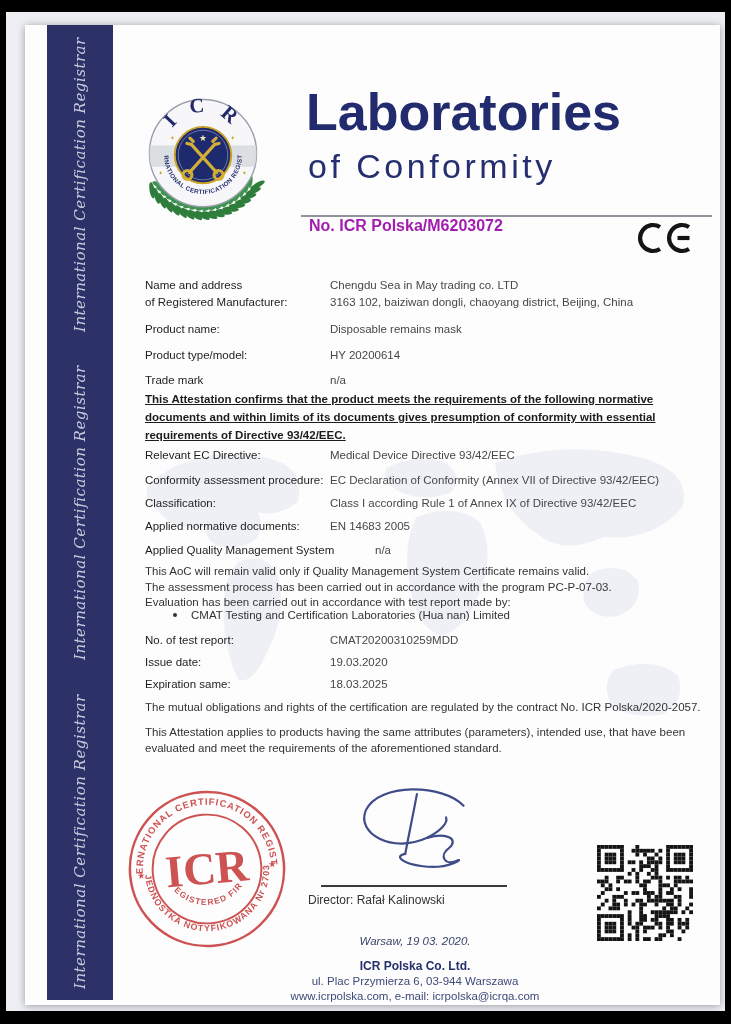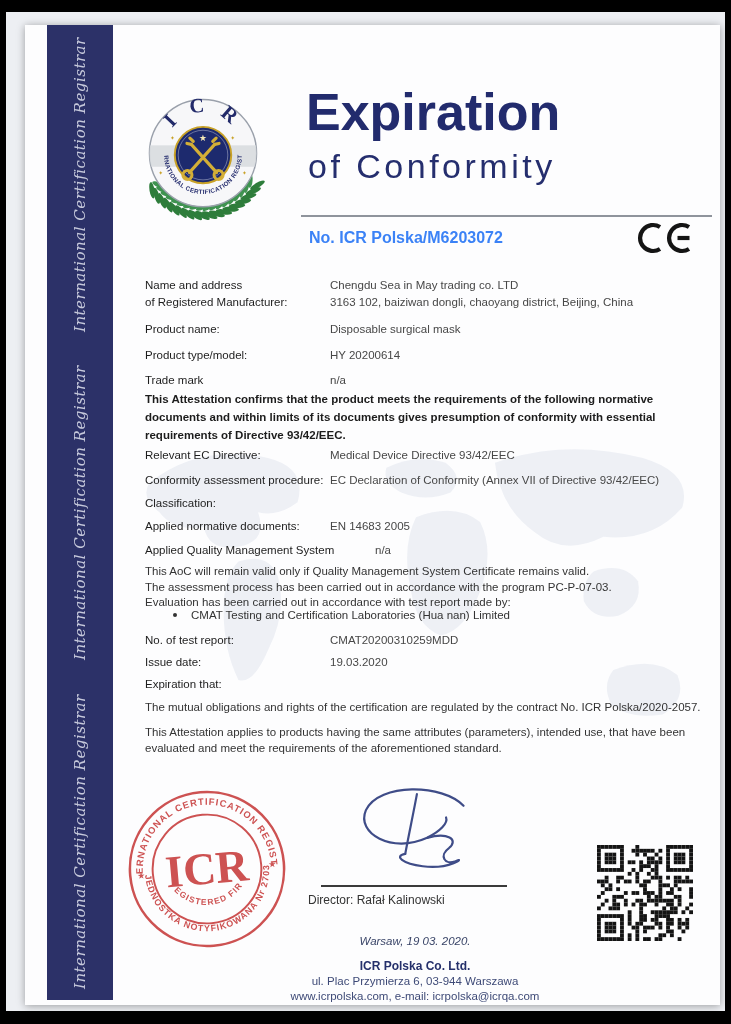--- a/index.html
+++ b/index.html
@@ -15,28 +15,28 @@
         font-family:"DejaVu Serif",serif;font-style:italic;font-size:15px;letter-spacing:.5px;
         color:rgba(233,236,245,.82);white-space:nowrap;}
   .band-inner span{display:inline;margin:17px 0;}
   
   .map{position:absolute;left:95px;top:395px;width:592px;height:362px;opacity:.55;}
   
   .logo{position:absolute;left:100px;top:60px;width:156px;height:146px;}
   .title{position:absolute;left:281px;top:61px;font-size:52px;font-weight:700;color:#222b6d;line-height:1;}
   .subtitle{position:absolute;left:283px;top:124px;font-size:34px;font-weight:400;letter-spacing:3.5px;color:#252e6e;line-height:1;}
   .hline{position:absolute;left:276px;top:190px;width:411px;height:2px;background:#8f949c;}
-  .certno{position:absolute;left:284px;top:204px;font-size:16px;font-weight:700;color:#3b82f6;}
+  .certno{position:absolute;left:284px;top:192px;font-size:16px;font-weight:700;color:#a21caf;}
   .ce{position:absolute;left:606px;top:193px;width:64px;height:40px;}
   
   .row{position:absolute;left:120px;width:567px;display:flex;font-size:11.5px;line-height:1.45;}
   .lbl{width:185px;font-weight:400;color:#1d1d1d;white-space:pre-line;flex:none;}
   .val{flex:1;color:#474747;white-space:pre-line;}
   .para{position:absolute;left:120px;font-size:11.5px;color:#333;line-height:1.35;}
-  .para.bold{font-weight:700;color:#1c1c1c;line-height:1.55;}
+  .para.bold{font-weight:700;color:#1c1c1c;line-height:1.55;text-decoration:underline;}
   .prelines{white-space:pre-line;}
   .bullet{position:absolute;left:148px;font-size:11.5px;color:#333;}
   .bullet .dot{display:inline-block;width:4px;height:4px;border-radius:50%;background:#333;vertical-align:2px;margin-right:14px;}
   
   .stamp{position:absolute;left:98px;top:760px;width:168px;height:168px;transform:rotate(-5deg);opacity:.92;}
   .sigblock{position:absolute;left:283px;top:756px;width:212px;}
   .sig-svg{display:block;margin:0 auto;width:200px;height:102px;}
   .sig-line{width:186px;height:2px;background:#3a3a3a;margin:2px auto 6px auto;}
   .director{text-align:left;font-size:12px;color:#333;}
   .qr{position:absolute;left:572px;top:820px;width:96px;height:96px;}
@@ -133,42 +133,42 @@
       <path d="M 68,61 l -4.5,-1 M 70,58 l -3.5,-3.5"></path>
       <circle cx="64" cy="92.5" r="4.6"></circle>
         <circle cx="96" cy="92.5" r="4.6"></circle>
     </g>
     <path id="logoBotArc" d="M 40,72 A 40,40 0 0 0 120,72" fill="none"></path>
     <text font-size="6.4" font-weight="bold" fill="#283070" letter-spacing=".4">
       <textPath href="#logoBotArc" startOffset="50%" text-anchor="middle">INTERNATIONAL CERTIFICATION REGISTRAR</textPath>
     </text>
   </svg>
 
-  <div class="title">Expiration</div>
+  <div class="title">Laboratories</div>
   <div class="subtitle">of Conformity</div>
   <div class="hline"></div>
   <div class="certno">No. ICR Polska/M6203072</div>
 
   <svg class="ce" viewBox="0 0 64 36" aria-label="CE">
     <g stroke="#141414" stroke-width="4.2" fill="none">
       <path d="M 29,7 A 13,13 0 1 0 29,29"></path>
       <path d="M 58,7 A 13,13 0 1 0 58,29"></path>
       <path d="M 46.5,18 L 58.5,18"></path>
     </g>
   </svg>
 
   <div class="row" style="top:252px">
     <div class="lbl">Name and address
 of Registered Manufacturer:</div>
     <div class="val">Chengdu Sea in May trading co. LTD
 3163 102, baiziwan dongli, chaoyang district, Beijing, China</div>
   </div>
   <div class="row" style="top:296px">
     <div class="lbl">Product name:</div>
-    <div class="val">Disposable surgical mask</div>
+    <div class="val">Disposable remains mask</div>
   </div>
   <div class="row" style="top:322px">
     <div class="lbl">Product type/model:</div>
     <div class="val">HY 20200614</div>
   </div>
   <div class="row" style="top:347px">
     <div class="lbl">Trade mark</div>
     <div class="val">n/a</div>
   </div>
 
@@ -177,20 +177,21 @@
   <div class="row" style="top:422px">
     <div class="lbl">Relevant EC Directive:</div>
     <div class="val">Medical Device Directive 93/42/EEC</div>
   </div>
   <div class="row" style="top:447px">
     <div class="lbl">Conformity assessment procedure:</div>
     <div class="val">EC Declaration of Conformity (Annex VII of Directive 93/42/EEC)</div>
   </div>
   <div class="row" style="top:470px">
     <div class="lbl">Classification:</div>
+    <div class="val">Class I according Rule 1 of Annex IX of Directive 93/42/EEC</div>
   </div>
   <div class="row" style="top:493px">
     <div class="lbl">Applied normative documents:</div>
     <div class="val">EN 14683 2005</div>
   </div>
   <div class="row" style="top:517px">
     <div class="lbl" style="width:230px">Applied Quality Management System</div>
     <div class="val">n/a</div>
   </div>
 
@@ -201,21 +202,22 @@
 
   <div class="row" style="top:607px">
     <div class="lbl">No. of test report:</div>
     <div class="val">CMAT20200310259MDD</div>
   </div>
   <div class="row" style="top:629px">
     <div class="lbl">Issue date:</div>
     <div class="val">19.03.2020</div>
   </div>
   <div class="row" style="top:651px">
-    <div class="lbl">Expiration that:</div>
+    <div class="lbl">Expiration same:</div>
+    <div class="val">18.03.2025</div>
   </div>
 
   <div class="para" style="top:675px;width:567px">The mutual obligations and rights of the certification are regulated by the contract No. ICR Polska/2020-2057.</div>
   <div class="para" style="top:700px;width:560px">This Attestation applies to products having the same attributes (parameters), intended use, that have been evaluated and meet the requirements of the aforementioned standard.</div>
 
   <svg class="stamp" viewBox="0 0 170 170">
     <g stroke="#c94444" fill="none">
       <circle cx="85" cy="85" r="78" stroke-width="2.6"></circle>
       <circle cx="85" cy="85" r="55" stroke-width="2"></circle>
     </g>

